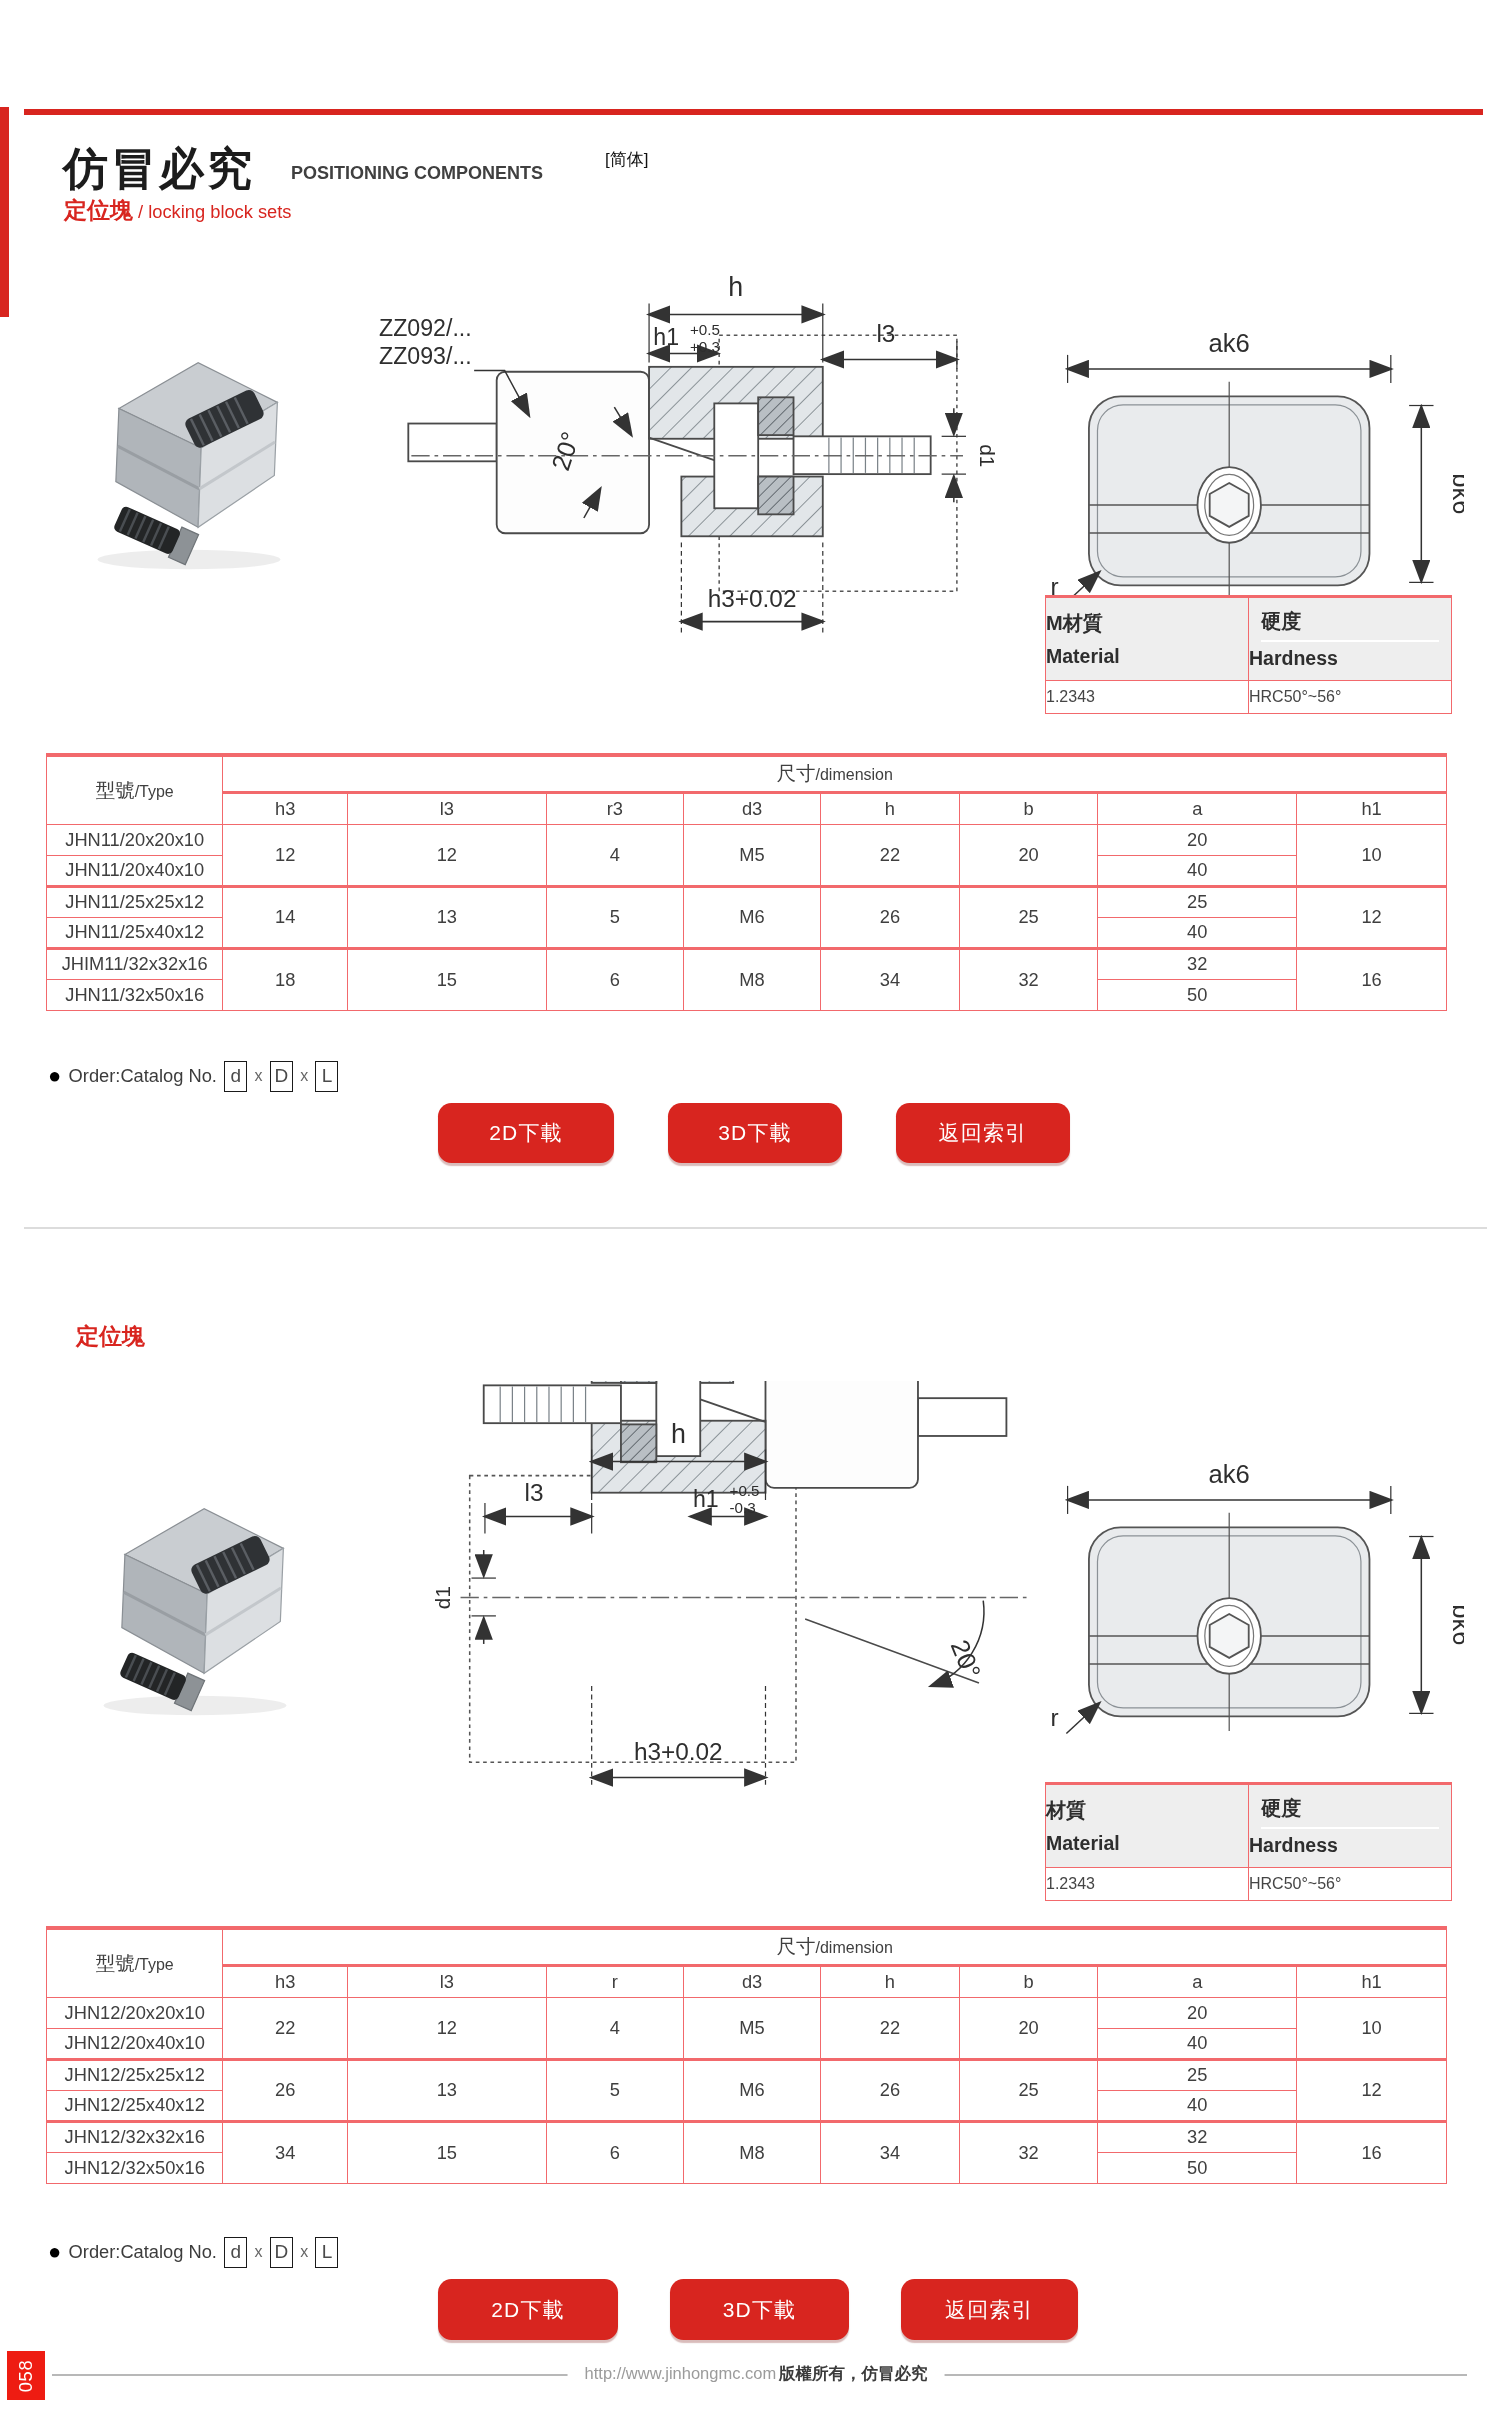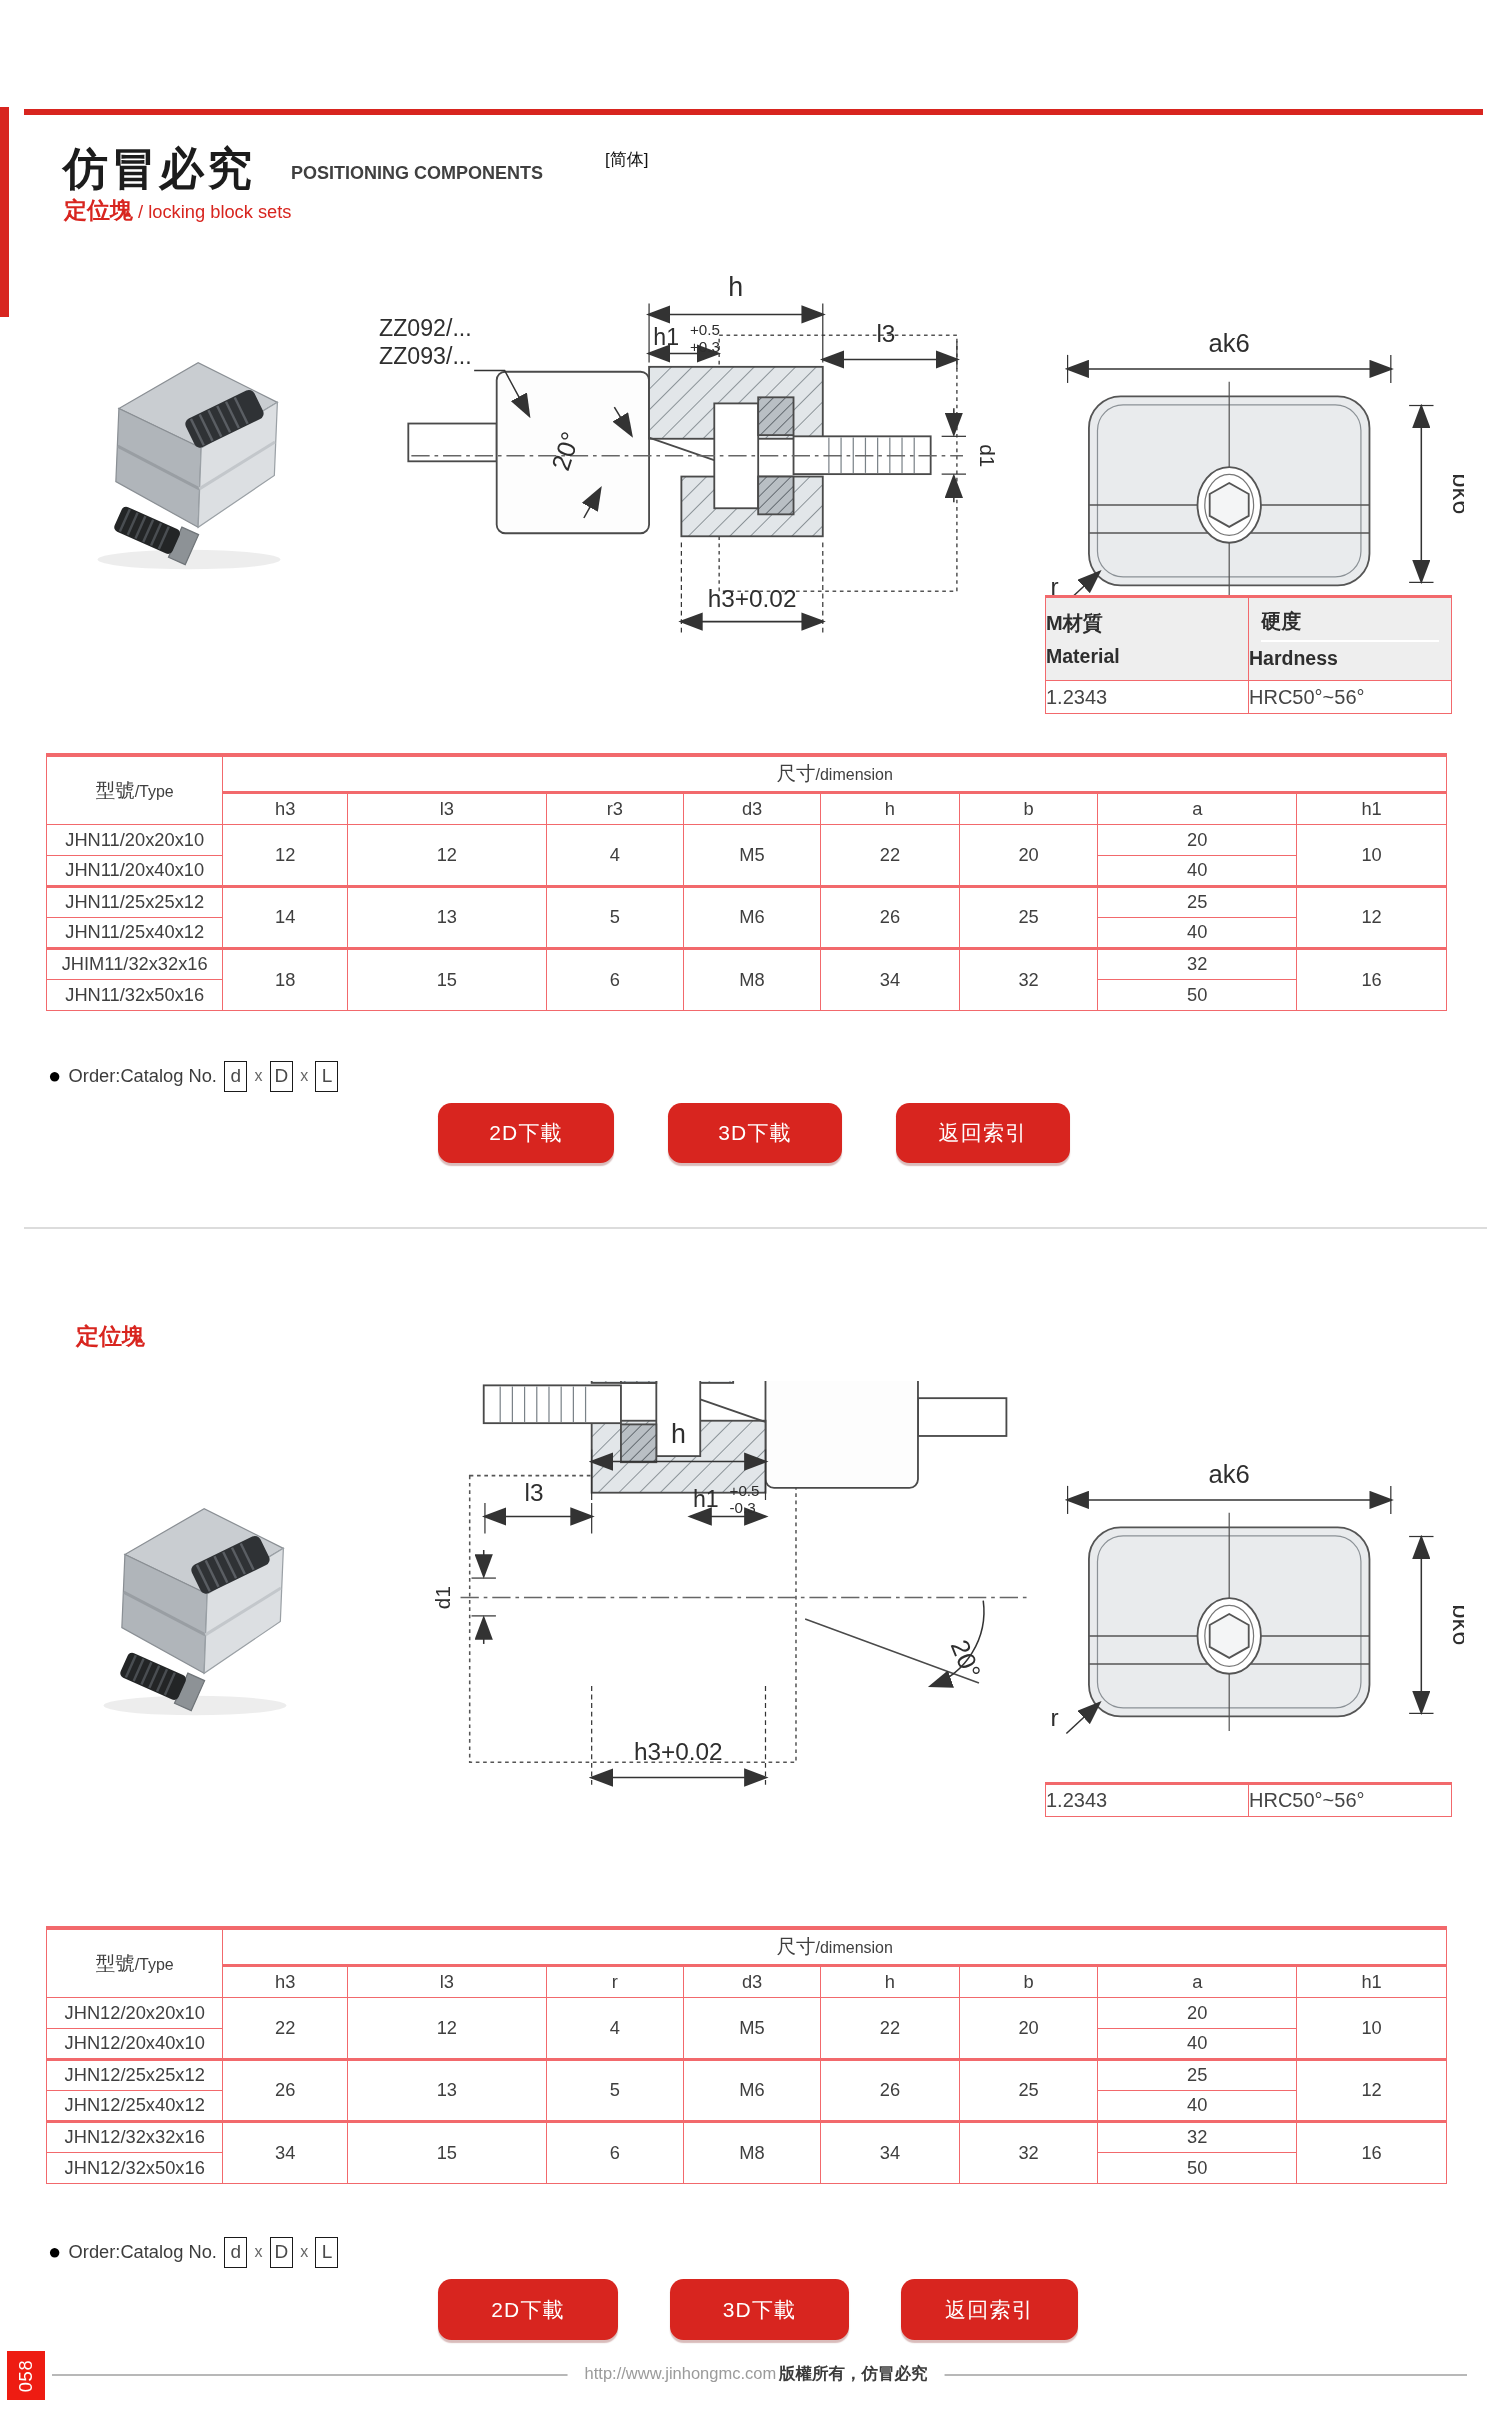--- a/index.html
+++ b/index.html
@@ -47,21 +47,21 @@
   
   table.mt{position:absolute;width:407px;border-collapse:collapse;table-layout:fixed;}
   table.mt{border:1.8px solid var(--tb);border-top:3px solid var(--tb);}
   table.mt th,table.mt td{border:1.8px solid var(--tb);text-align:left;vertical-align:middle;}
   table.mt tr.mh{height:84px;}
   table.mt tr.mv{height:33px;}
   table.mt th{background:var(--grayed);color:#2e2e2e;}
   table.mt .mzh{display:block;font-size:20px;font-weight:bold;padding-bottom:4.9px;}
   table.mt .mzh.split{border-bottom:2.4px solid #fff;width:88%;margin:0 auto 1.2px auto;}
   table.mt .men{display:block;font-size:19.5px;font-weight:bold;padding-top:3.7px;}
-  table.mt td{font-size:20px;color:#454545;}
+  table.mt td{font-size:16px;color:#454545;}
 
   
   .order{font-size:18.3px;color:#3c3c3c;display:flex;align-items:center;gap:7.3px;}
   .order .bullet{font-size:22px;color:#000;line-height:1;}
   .order .obox{display:inline-block;border:1.8px solid #1a1a1a;min-width:23px;height:30.5px;line-height:28px;
     text-align:center;font-size:19px;color:#4a4a4a;padding:0 2.4px;}
   .order .osep{font-size:16px;color:#666;}
 
   
   .rbtn{position:absolute;background:var(--red);border:none;border-radius:13.4px;color:#fff;
@@ -462,20 +462,30 @@
     <text x="32" y="445" font-size="40">r</text>
     <line x1="58" y1="458" x2="112" y2="408" stroke="#333" stroke-width="2.5" marker-end="url(#arS2)"></line>
   </svg>
 
   <table class="mt" style="left:1045px;top:1782px;">
     <colgroup>
         <col style="width:50%">
         <col style="width:50%">
       </colgroup>
     <tbody>
+        <tr class="mh">
+      <th>
+        <span class="mzh">材質</span>
+        <span class="men">Material</span>
+      </th>
+      <th>
+        <span class="mzh split">硬度</span>
+        <span class="men">Hardness</span>
+      </th>
+    </tr>
     <tr class="mv">
       <td>1.2343</td>
       <td>HRC50°~56°</td>
     </tr>
   </tbody>
     </table>
 
   <table class="spec" style="left:46px;top:1926px;">
     <colgroup>
       <col style="width:12.6%">

